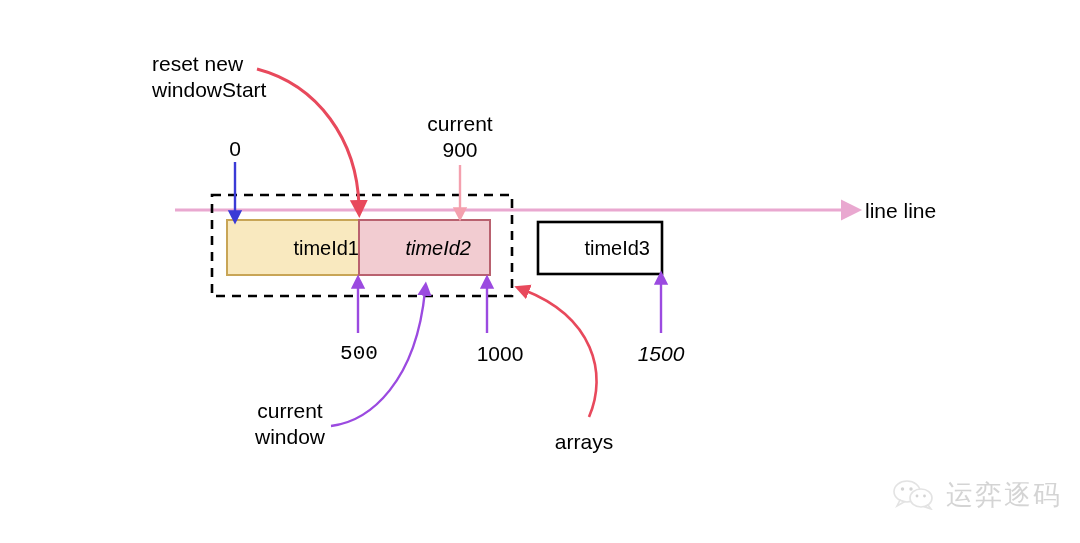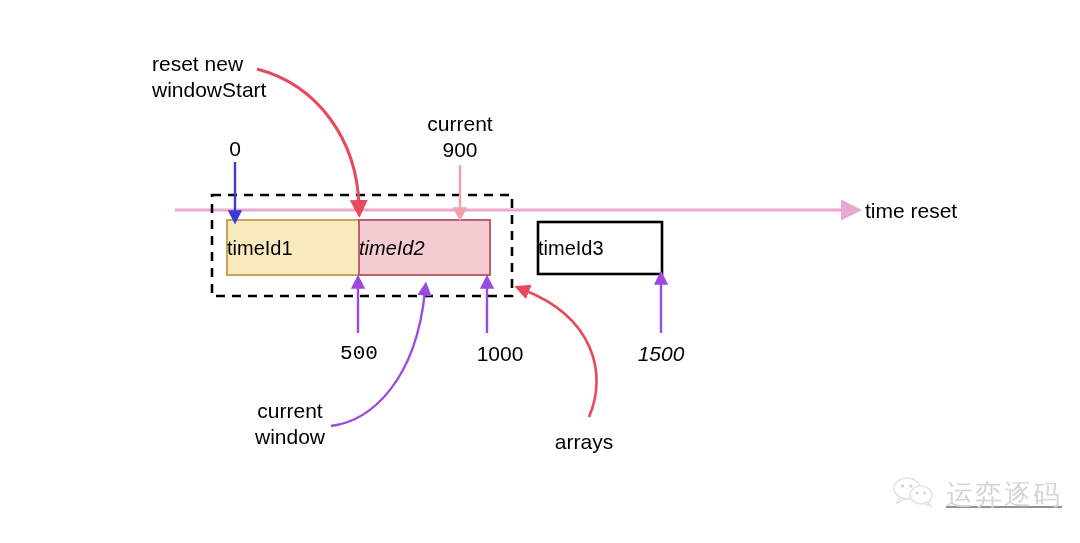--- a/index.html
+++ b/index.html
@@ -32,30 +32,29 @@
     line-height: 26px;
     white-space: pre;
     font-family: "Liberation Sans", sans-serif;
   }
   .lbl.center { text-align: center; }
   .boxtext {
     position: absolute;
     color: #000000;
     font-size: 20px;
     line-height: 20px;
-    text-align: left;
+    text-align: right;
     font-family: "Liberation Sans", sans-serif;
   }
   .watermark {
     position: absolute;
     display: flex;
-    align-items: flex-start;
+    align-items: center;
     gap: 10px;
     opacity: 0.42;
-    text-decoration: underline;
   }
   .wm-text {
     font-size: 27px;
     color: #9a9a9a;
     letter-spacing: 2px;
     font-family: "DejaVu Sans", sans-serif;
     white-space: pre;
   }
 </style>
 </head>
@@ -106,21 +105,21 @@
   </svg>
 
   <div class="lbl" style="left:152px; top:51px;">reset new
 windowStart</div>
 
   <div class="lbl center" style="left:406px; top:111px; width:108px;">current
 900</div>
 
   <div class="lbl center" style="left:215px; top:136px; width:40px;">0</div>
 
-  <div class="lbl" style="left:865px; top:198px;">time reset</div>
+  <div class="lbl" style="left:865px; top:198px;">line line</div>
 
   <div class="boxtext" style="left:227px; top:238px; width:132px;">timeId1</div>
 
   <div class="boxtext" style="left:359px; top:238px; width:112px;font-style:italic;">timeId2</div>
 
   <div class="boxtext" style="left:538px; top:238px; width:112px;">timeId3</div>
 
   <div class="lbl center" style="left:330px; top:341px; width:58px;font-family:Liberation Mono, monospace;">500</div>
 
   <div class="lbl center" style="left:466px; top:341px; width:68px;">1000</div>

